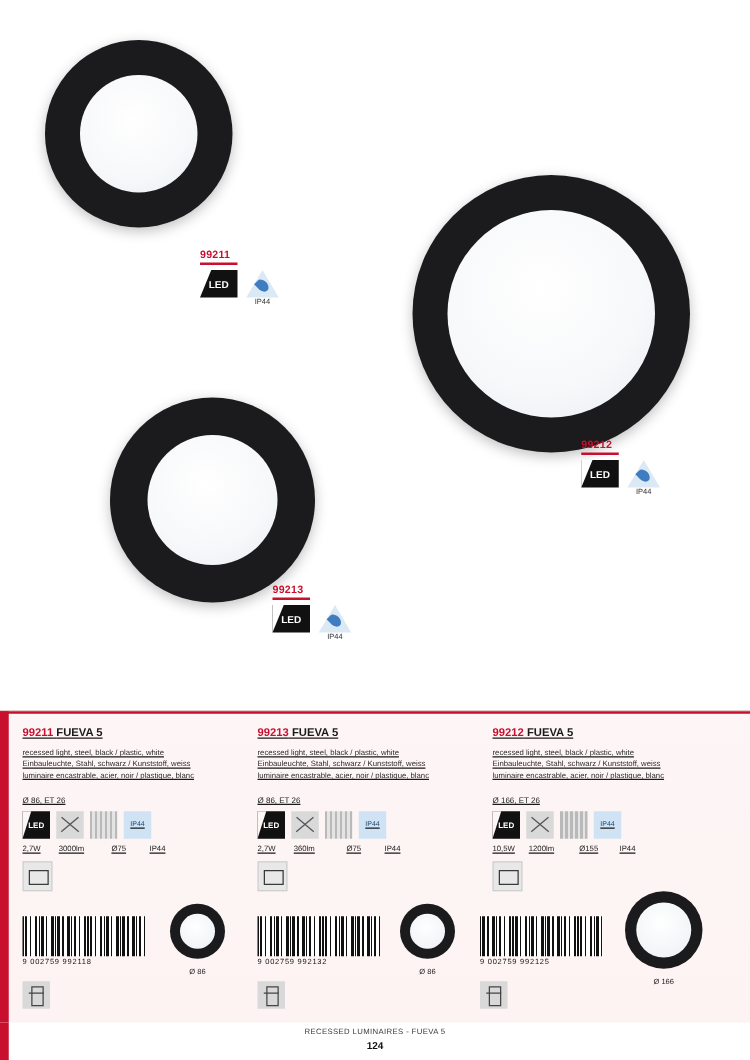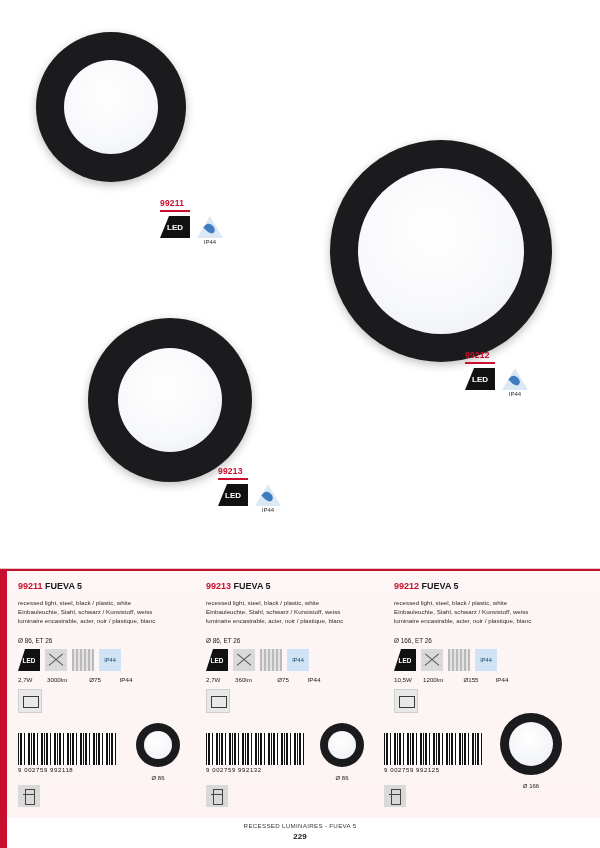--- a/index.html
+++ b/index.html
@@ -50,21 +50,21 @@
   .c3{left:218px;top:466px;}
 
   
   .data-band{position:absolute;left:0;top:568px;width:600px;height:250px;
     background:linear-gradient(180deg,#fdf6f6 0%, #fdf3f3 100%);
     border-top:1px solid #e3c8c8;}
   .band-top-line{position:absolute;left:0;top:0;width:600px;height:2px;background:#c8102e;}
   .left-bar{position:absolute;left:0;top:0;width:7px;height:250px;background:#c8102e;}
 
   .cols{position:absolute;left:18px;top:12px;display:flex;gap:0;}
-  .col{width:176px;padding-right:12px;}
+  .col{width:176px;padding-right:12px;text-decoration:underline;}
 
   .col h3{margin:0;font-size:9px;font-weight:bold;color:#c8102e;}
   .col h3 .name{color:#1a1a1a;}
   .desc{margin-top:7px;font-size:6.2px;line-height:9px;color:#2b2b2b;}
   .dim-line{margin-top:12px;font-size:6.4px;color:#1a1a1a;}
 
   .spec-row{margin-top:5px;display:flex;align-items:center;gap:5px;}
   .sq{width:22px;height:22px;background:#d9d9d9;position:relative;}
   .sq.led{background:#111;color:#fff;font-size:6.4px;font-weight:bold;
     display:flex;align-items:center;justify-content:center;}
@@ -306,14 +306,14 @@
 
   <div class="mini-lamp" style="left:500px;bottom:44px;width:62px;height:62px;">
     <div class="mi" style="left:9px;top:9px;width:44px;height:44px;"></div>
   </div>
   <div class="mini-cap" style="left:499px;bottom:30px;width:64px;">Ø 166</div>
 </div>
 
 <div class="footer">
   <div class="footer-left"></div>
   <div class="ftxt">RECESSED LUMINAIRES - FUEVA 5</div>
-  <div class="pg">229</div>
+  <div class="pg">124</div>
 </div>
 
 </body></html>

